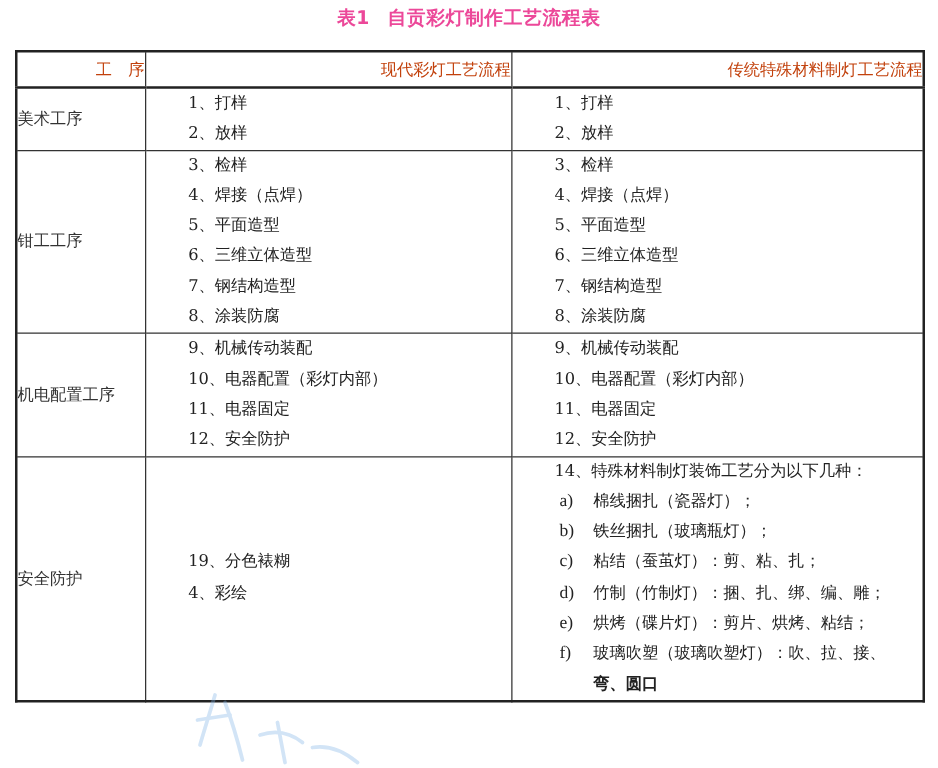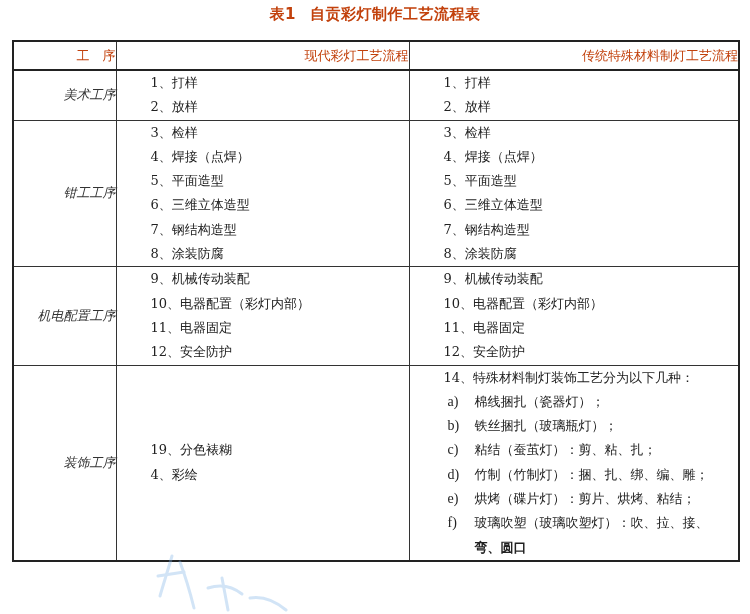--- a/index.html
+++ b/index.html
@@ -17,21 +17,21 @@
     }
     .title {
       position: absolute;
       top: 5px;
       left: 0;
       width: 750px;
       text-align: center;
       font-family: "DejaVu Sans", "Liberation Sans", sans-serif;
       font-weight: bold;
       font-size: 15px;
-      color: #c2410c;
+      color: #ec4899;
       letter-spacing: 0.5px;
     }
     .title .tnum { margin-right: 14px; }
     table.flow {
       position: absolute;
       top: 40px;
       left: 12px;
       width: 726px;
       border-collapse: collapse;
       border: 2px solid #222222;
@@ -48,23 +48,22 @@
       height: 27px;
       text-align: right;
       border-bottom: 2px solid #222222;
       color: #c2410c;
       font-family: Liberation Serif, serif;
     }
     col.c1 { width: 103px; }
     col.c2 { width: 293px; }
     col.c3 { width: 330px; }
     td.stage {
-      text-align: right;
+      text-align: left;
       color: #333333;
-      font-style: italic;
     }
     td.steps {
       padding-left: 34px !important;
     }
     td.steps-r {
       padding-left: 34px !important;
     }
     .line {
       height: 24.3px;
       line-height: 24.3px;
@@ -167,21 +166,21 @@
       </td>
       <td class="steps-r">
         <div class="line">9、机械传动装配</div>
         <div class="line">10、电器配置（彩灯内部）</div>
         <div class="line">11、电器固定</div>
         <div class="line">12、安全防护</div>
       </td>
     </tr>
 
     <tr class="r4">
-      <td class="stage">装饰工序</td>
+      <td class="stage">安全防护</td>
       <td class="steps">
         <div class="line">19、分色裱糊</div>
         <div class="line">4、彩绘</div>
       </td>
       <td class="steps-r">
         <div class="line">14、特殊材料制灯装饰工艺分为以下几种：</div>
         <div class="sub">
           <span class="lbl">a)</span>
           <span>棉线捆扎（瓷器灯）；</span>
         </div>

